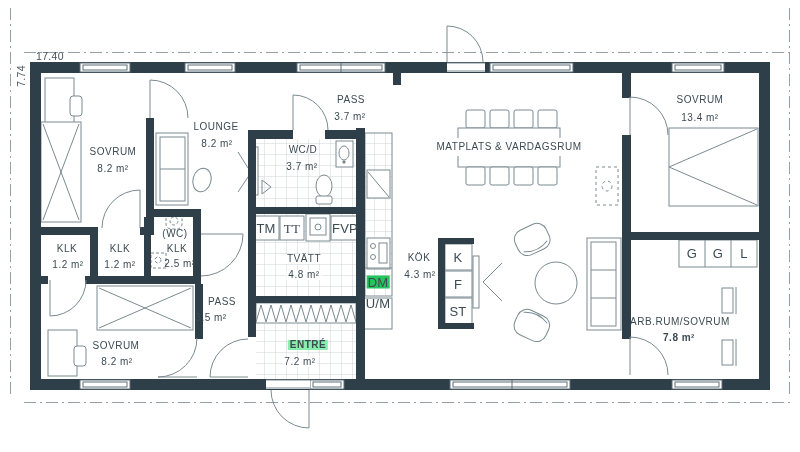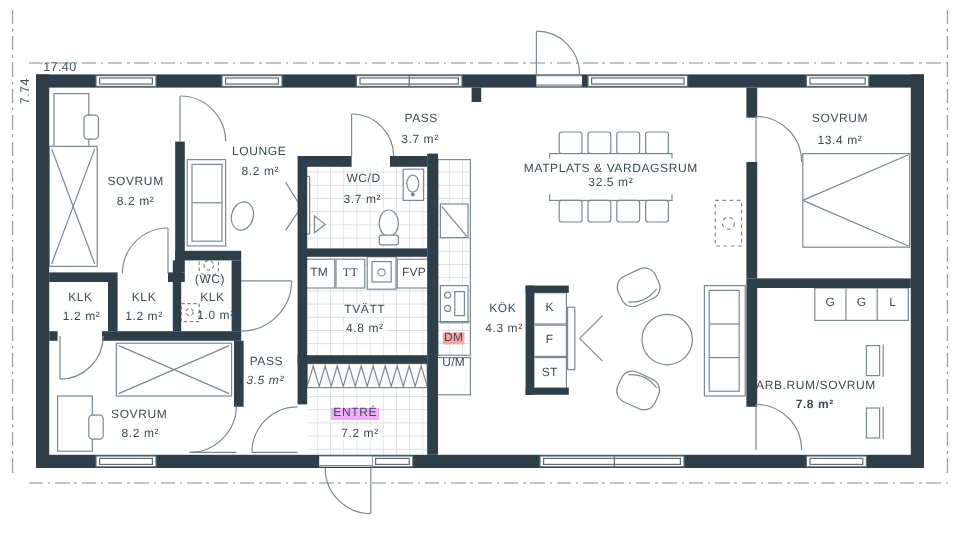--- a/index.html
+++ b/index.html
@@ -1,21 +1,21 @@
 <!DOCTYPE html>
 <html><head>
 <meta charset="utf-8">
 <style>
   html,body{margin:0;padding:0;background:#fff;}
   body{width:800px;height:452px;overflow:hidden;font-family:"Liberation Sans",sans-serif;}
   .plan{position:relative;width:800px;height:452px;background:#fff;}
   .plan svg{position:absolute;left:0;top:0;}
   .lbl{position:absolute;transform:translate(-50%,-50%);font-size:10px;letter-spacing:.5px;
        color:#3c4b53;white-space:nowrap;line-height:1;}
-  .lbl-s{font-size:10px;letter-spacing:.2px;}
+  .lbl-s{font-size:13px;letter-spacing:.2px;}
   .lbl-bg{background:#fff;padding:2px 4px;text-align:center;}
   .lbl-bg .row{margin:2px 0;font-size:10px;letter-spacing:.5px;color:#3c4b53;white-space:nowrap;}
   .dim{position:absolute;font-size:10.5px;color:#44535b;letter-spacing:.3px;}
   .dim-v{transform:translate(-50%,-50%) rotate(-90deg);}
   .dash-h{position:absolute;height:1px;
     background:repeating-linear-gradient(90deg,#93a0a6 0 12px,transparent 12px 16px,#93a0a6 16px 18px,transparent 18px 22px);}
   .dash-v{position:absolute;width:1px;
     background:repeating-linear-gradient(180deg,#93a0a6 0 12px,transparent 12px 16px,#93a0a6 16px 18px,transparent 18px 22px);}
 </style>
 </head>
@@ -290,48 +290,47 @@
   <div class="lbl" style="left:113px;top:152px;">SOVRUM</div>
   <div class="lbl" style="left:113px;top:169px;">8.2 m²</div>
   <div class="lbl" style="left:216px;top:127px;">LOUNGE</div>
   <div class="lbl" style="left:217px;top:144px;">8.2 m²</div>
   <div class="lbl" style="left:351px;top:100px;">PASS</div>
   <div class="lbl" style="left:350px;top:117px;">3.7 m²</div>
   <div class="lbl" style="left:303px;top:150px;">WC/D</div>
   <div class="lbl" style="left:302px;top:167px;">3.7 m²</div>
   <div class="lbl lbl-bg" style="left:509px;top:147px;">
     <div class="row">MATPLATS &amp; VARDAGSRUM</div>
-    <div class="row">32.5 m²</div>
   </div>
   <div class="lbl" style="left:700px;top:100px;">SOVRUM</div>
   <div class="lbl" style="left:700px;top:118px;">13.4 m²</div>
   <div class="lbl" style="left:67px;top:249px;">KLK</div>
   <div class="lbl" style="left:68px;top:265px;">1.2 m²</div>
   <div class="lbl" style="left:120px;top:249px;">KLK</div>
   <div class="lbl" style="left:120px;top:265px;">1.2 m²</div>
   <div class="lbl" style="left:175px;top:234px;">(WC)</div>
   <div class="lbl" style="left:177px;top:249px;">KLK</div>
-  <div class="lbl" style="left:180px;top:264px;">1.0 m²</div>
+  <div class="lbl" style="left:180px;top:264px;">2.5 m²</div>
   <div class="lbl" style="left:304px;top:259px;background:#fff;padding:0 2px;">TVÄTT</div>
   <div class="lbl" style="left:304px;top:275px;background:#fff;padding:0 2px;">4.8 m²</div>
   <div class="lbl" style="left:419px;top:258px;">KÖK</div>
   <div class="lbl" style="left:420px;top:275px;">4.3 m²</div>
   <div class="lbl" style="left:222px;top:302px;">PASS</div>
-  <div class="lbl" style="left:221px;top:318px;font-style:italic;">3.5 m²</div>
+  <div class="lbl" style="left:211px;top:318px;">3.5 m²</div>
   <div class="lbl" style="left:116px;top:346px;">SOVRUM</div>
   <div class="lbl" style="left:117px;top:362px;">8.2 m²</div>
-  <div class="lbl" style="left:296px;top:345px;background:#f0abfc;padding:0 2px;">ENTRÉ</div>
+  <div class="lbl" style="left:308px;top:345px;background:#86efac;padding:0 2px;font-weight:bold;">ENTRÉ</div>
   <div class="lbl" style="left:300px;top:362px;background:#fff;padding:0 2px;">7.2 m²</div>
   <div class="lbl" style="left:680px;top:322px;">ARB.RUM/SOVRUM</div>
   <div class="lbl" style="left:679px;top:338px;font-weight:bold;">7.8 m²</div>
 
   <div class="lbl lbl-s" style="left:266px;top:228px;">TM</div>
   <div class="lbl lbl-s" style="left:292px;top:228px;font-family:Liberation Serif, serif;">TT</div>
   <div class="lbl lbl-s" style="left:345px;top:228px;">FVP</div>
-  <div class="lbl lbl-s" style="left:378px;top:282px;background:#fca5a5;padding:0 1px;">DM</div>
+  <div class="lbl lbl-s" style="left:378px;top:282px;background:#22c55e;padding:0 1px;">DM</div>
   <div class="lbl lbl-s" style="left:378px;top:303px;">U/M</div>
   <div class="lbl lbl-s" style="left:458px;top:257px;">K</div>
   <div class="lbl lbl-s" style="left:458px;top:284px;">F</div>
   <div class="lbl lbl-s" style="left:458px;top:311px;">ST</div>
   <div class="lbl lbl-s" style="left:692px;top:253px;">G</div>
   <div class="lbl lbl-s" style="left:718px;top:253px;">G</div>
   <div class="lbl lbl-s" style="left:744px;top:253px;">L</div>
 
 </div>
 

